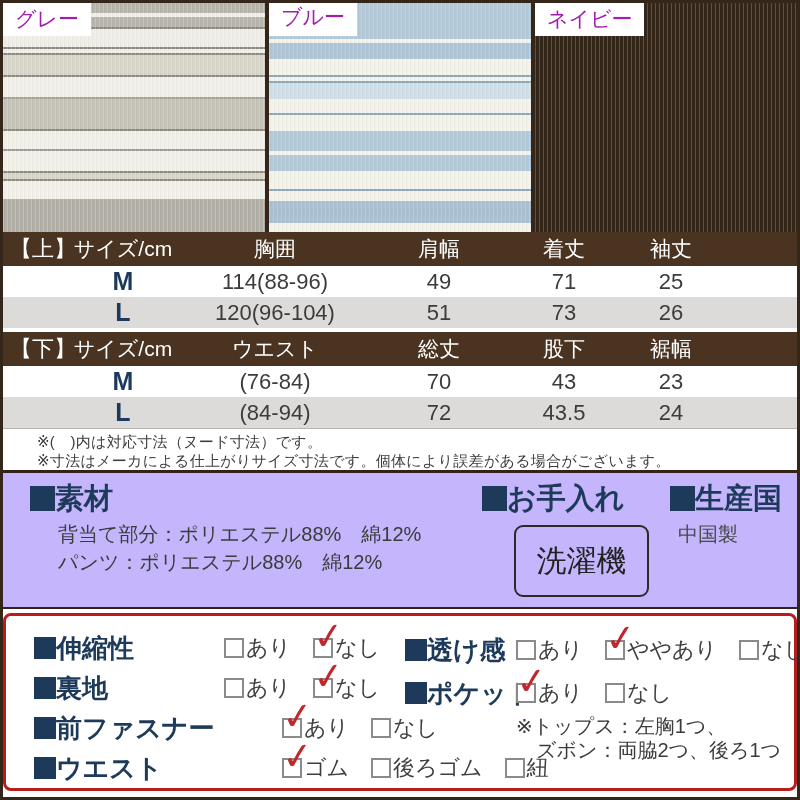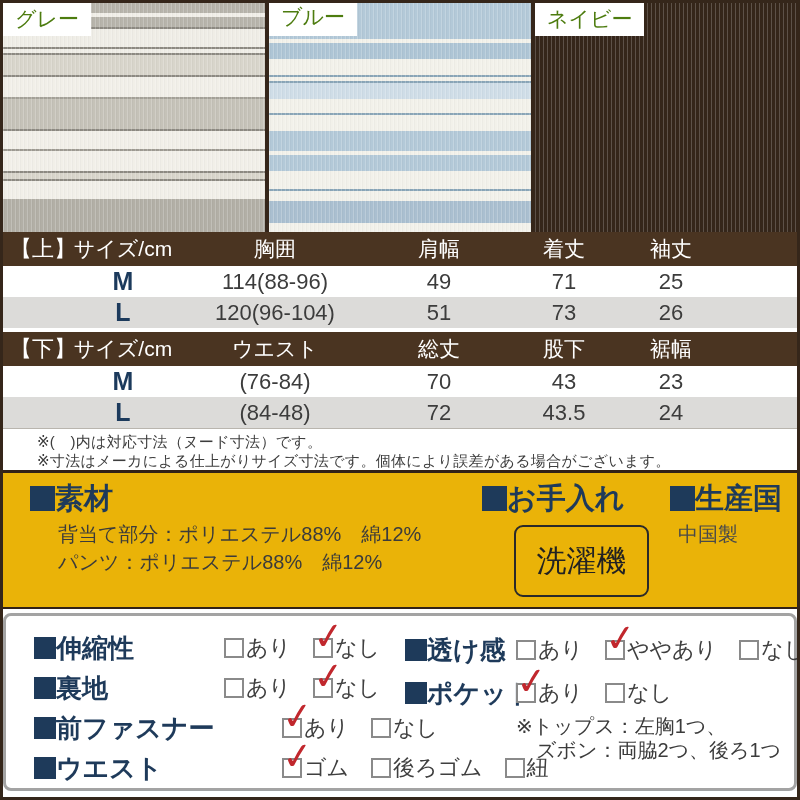--- a/index.html
+++ b/index.html
@@ -41,21 +41,21 @@
   .swatch-navy { background:linear-gradient(180deg,
     #7e8c9d 0,#7e8c9d 30px,#f0efe9 30px,#f0efe9 33px,#8695a6 33px,#8695a6 58px,
     #aebfcd 58px,#aebfcd 62px,#8e9dae 62px,#8e9dae 88px,#f0efe9 88px,#f0efe9 92px,
     #a9bac8 92px,#a9bac8 98px,#8fa0b0 98px,#8fa0b0 102px,#c3d1dc 102px,#c3d1dc 118px,
     #93a4b4 118px,#93a4b4 120px,#c3d1dc 120px,#c3d1dc 136px,#8e9fb0 136px,#8e9fb0 140px,
     #d7e1e9 140px,#d7e1e9 156px,#90a1b1 156px,#90a1b1 158px,#dce5ec 158px,#dce5ec 174px,
     #9cadbc 174px,#9cadbc 178px,#e9ede f0 178px,#e9edf0 192px,#a2b3c1 192px,#a2b3c1 210px,
     #eceae4 210px,#eceae4 229px); }
   .swatch-label {
     position:absolute; top:0; left:0; z-index:2;
-    background:#ffffff; color:#4d7c0f;
+    background:#ffffff; color:#a21caf;
     font-size:21px; line-height:1; padding:5px 12px 7px;
   }
 
   
   table.size-table { width:794px; border-collapse:collapse; table-layout:fixed; }
   table.size-table th, table.size-table td { text-align:center; vertical-align:middle; }
   table.size-table thead tr { background:#4a3421; color:#ffffff; height:34px; }
   table.size-table thead th { font-weight:normal; font-size:21px; }
   table.size-table thead th.tag { text-align:left; padding-left:7px; font-size:22px; }
   table.size-table tbody tr { height:31px; background:#ffffff; }
@@ -66,40 +66,40 @@
 
   
   .notes-box {
     height:45px; background:#fff;
     border-top:1px solid #b9b5ae; border-bottom:3px solid #322217;
     padding:3px 0 0 34px;
     font-size:15px; line-height:19px; color:#3d3d3d; letter-spacing:.3px;
   }
 
   
-  .info-box { height:136px; background:#eab308; border-bottom:2px solid #322217; display:flex; padding-top:11px; }
+  .info-box { height:136px; background:#c4b5fd; border-bottom:2px solid #322217; display:flex; padding-top:11px; }
   .sec-head { display:flex; align-items:center; color:#1e3a5a; font-weight:bold; font-size:29px; line-height:1; white-space:nowrap; }
   .sq { display:inline-block; width:25px; height:25px; background:#1e3a5a; flex:0 0 auto; }
   .material-block { flex:1; padding-left:27px; }
   .material-lines { margin:7px 0 0 28px; font-size:20px; line-height:28px; color:#3b3b3b; }
   .care-block { width:185px; flex:0 0 auto; }
   .care-method-box {
     width:135px; height:72px; margin:12px 0 0 32px;
     border:2px solid #2a2a2a; border-radius:9px;
     display:flex; align-items:center; justify-content:center;
     font-size:30px; color:#222;
   }
   .origin-block { width:130px; flex:0 0 auto; padding-left:3px; }
   .origin-value { margin:8px 0 0 8px; font-size:20px; color:#4a4a4a; }
 
   
   .features-gap { height:4px; background:#fff; }
   .features-box {
     height:178px; background:#fff;
-    border:3px solid #a3a3a3; border-radius:8px;
+    border:3px solid #b91c1c; border-radius:8px;
     display:flex; padding:12px 6px 0 28px;
   }
   .feat-col-left { width:352px; flex:0 0 auto; display:flex; flex-direction:column; }
   .feat-col-right { flex:1; display:flex; flex-direction:column; }
   .feat-row { display:flex; align-items:center; height:43px; }
   .feat-label { display:flex; align-items:center; color:#1e3a5a; font-weight:bold; font-size:26px; line-height:1; white-space:nowrap; width:190px; flex:0 0 auto; }
   .feat-label .sq { width:22px; height:22px; }
   .feat-col-left .feat-row:nth-child(3) .feat-label,
   .feat-col-left .feat-row:nth-child(4) .feat-label { width:248px; }
   .feat-col-right .feat-label { width:130px;padding-left:19px; }
@@ -203,21 +203,21 @@
           <td class="size">M</td>
           <td>(76-84)</td>
           <td>70</td>
           <td>43</td>
           <td>23</td>
           <td></td>
         </tr>
         <tr>
           <td></td>
           <td class="size">L</td>
-          <td>(84-48)</td>
+          <td>(84-94)</td>
           <td>72</td>
           <td>43.5</td>
           <td>24</td>
           <td></td>
         </tr>
       </tbody>
   </table>
 
   <div class="notes-box">
     <div>※(　)内は対応寸法（ヌード寸法）です。</div>

